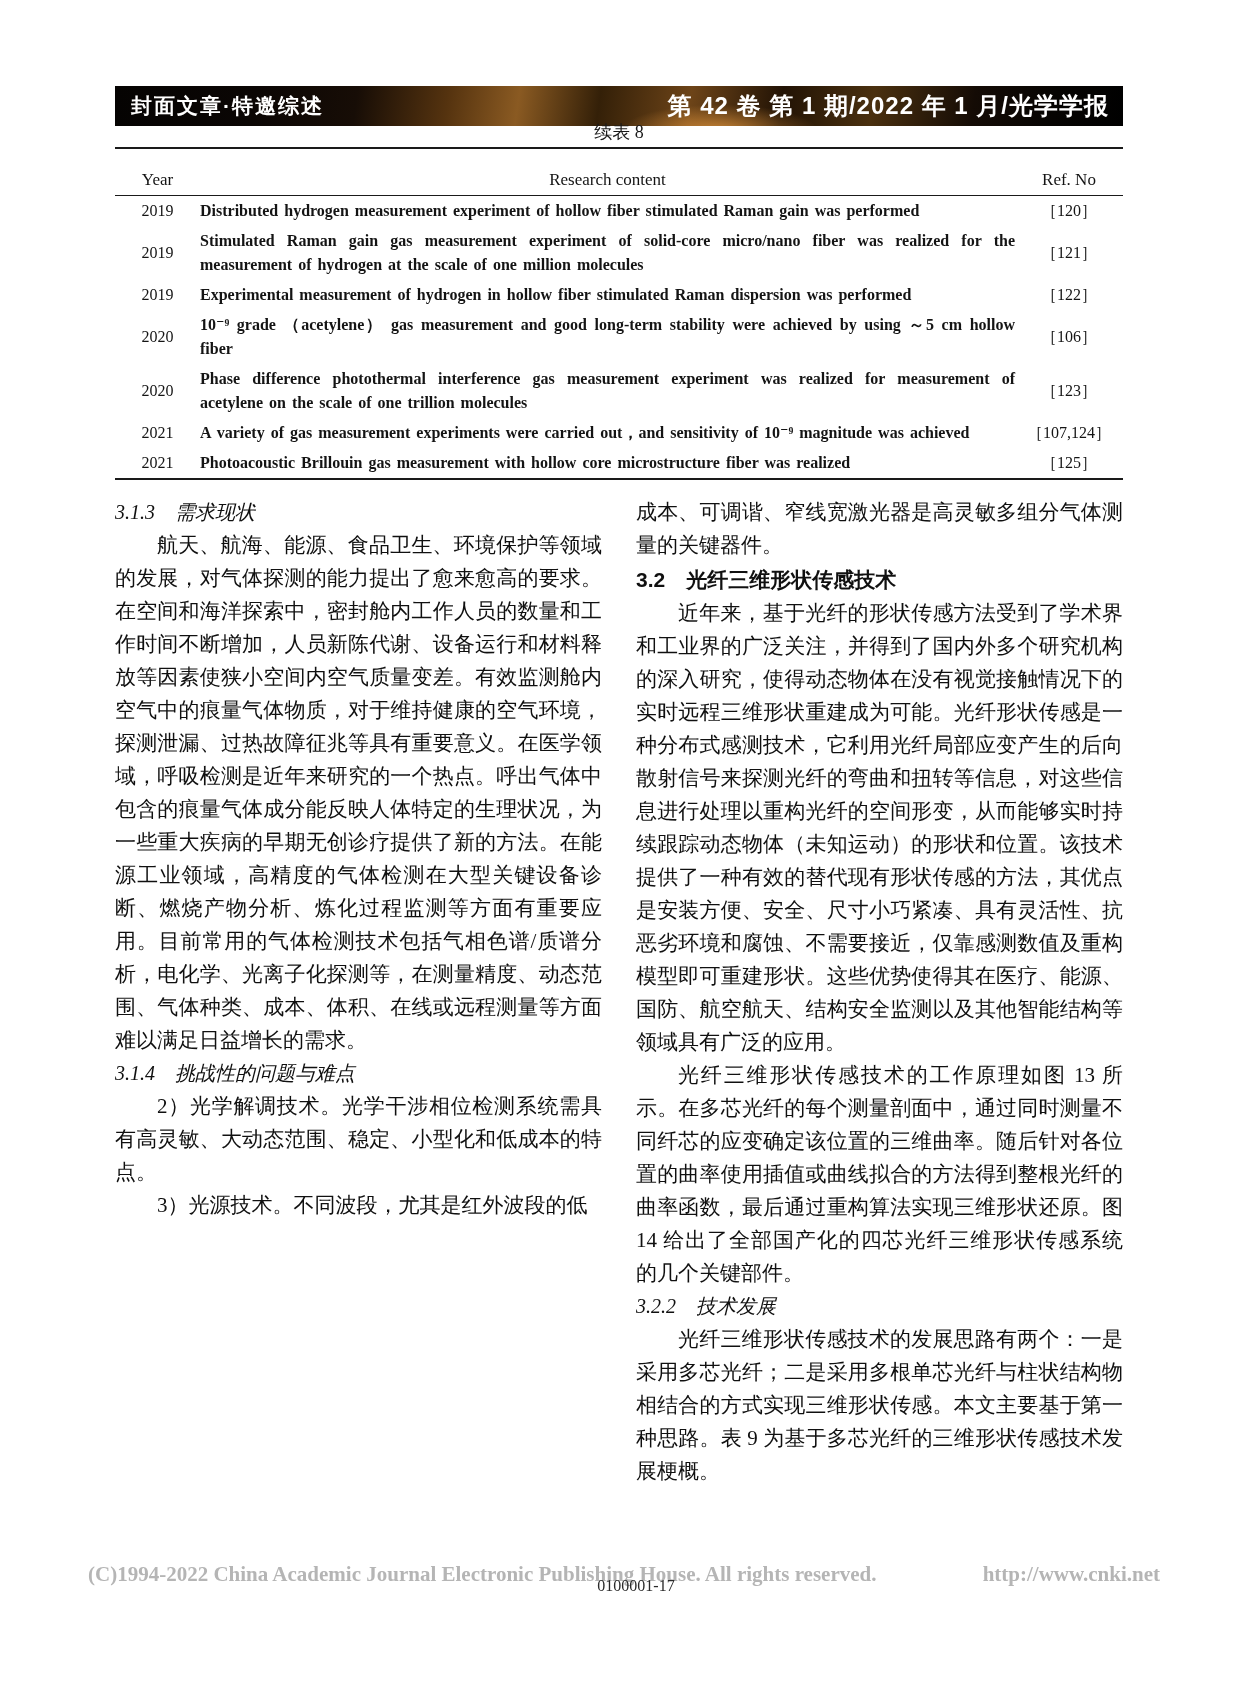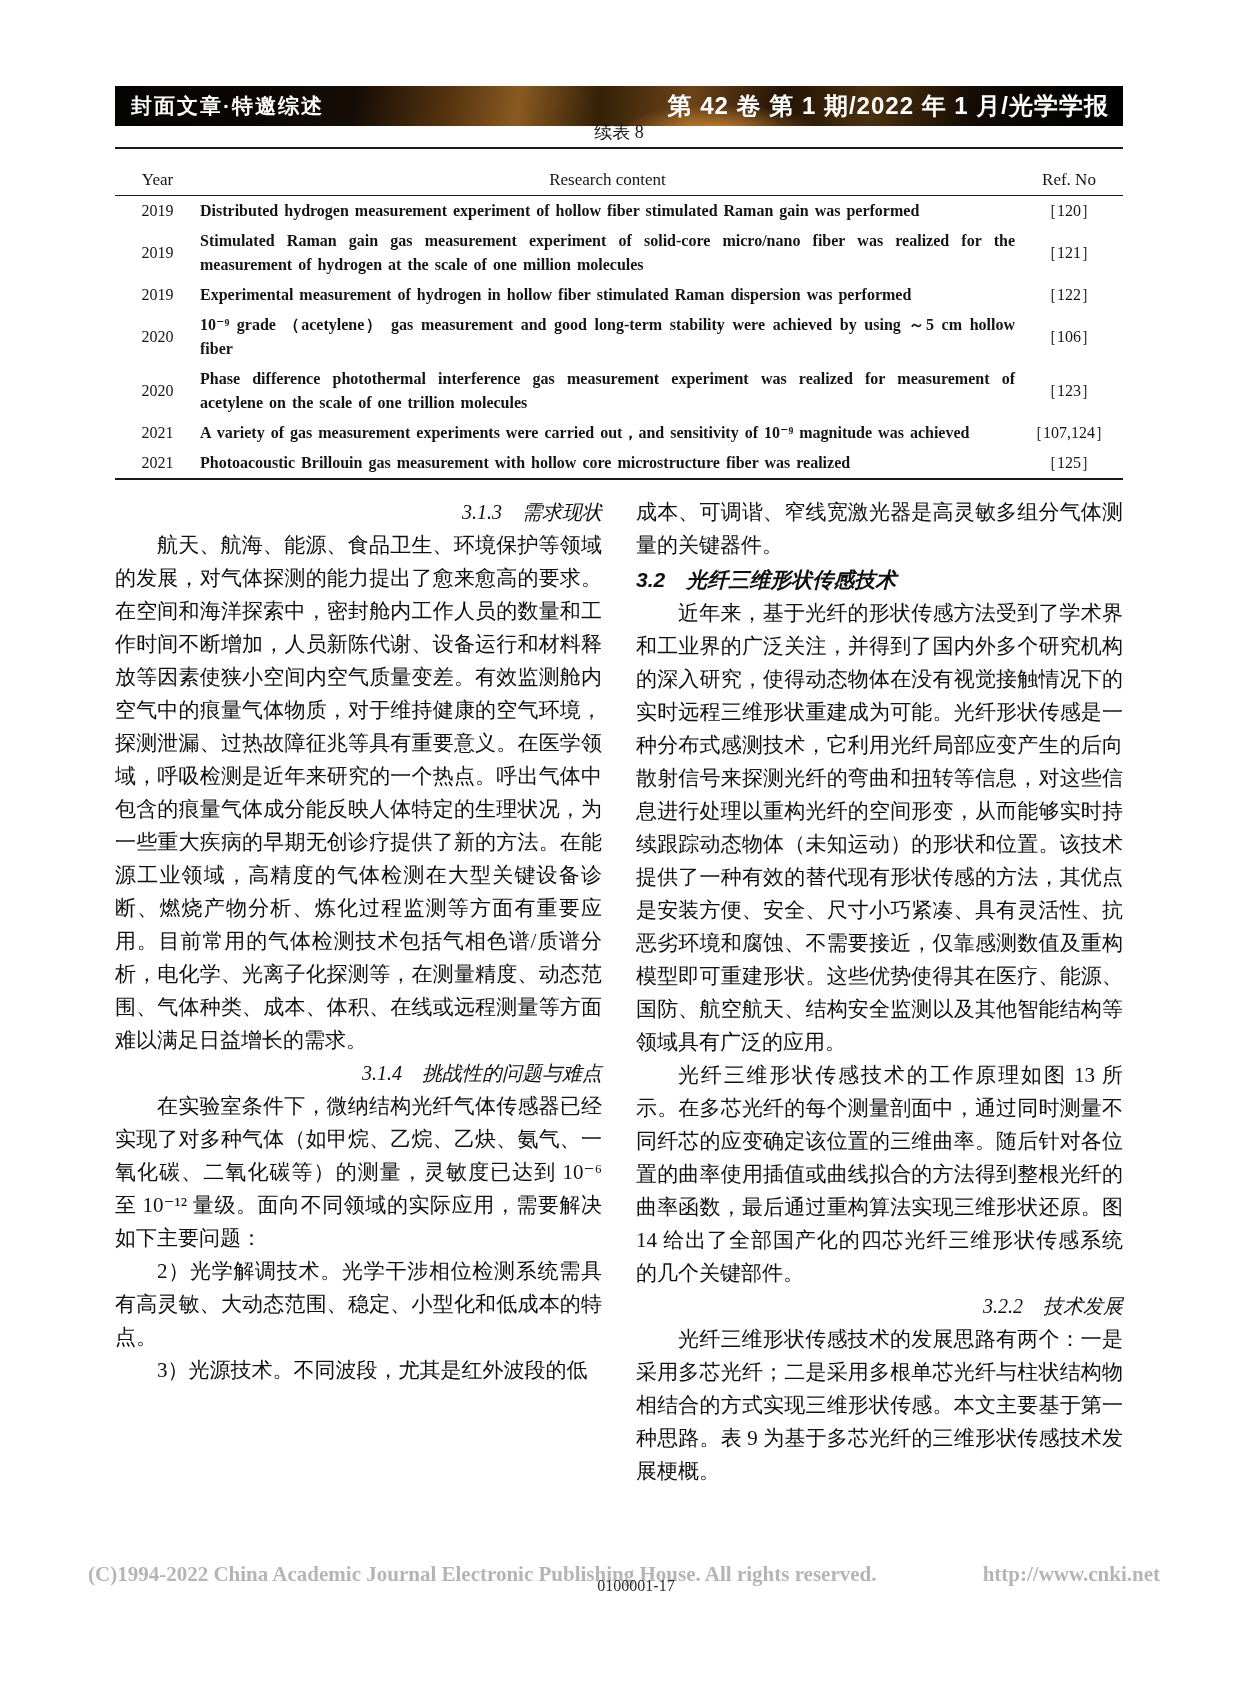--- a/index.html
+++ b/index.html
@@ -57,25 +57,25 @@
   .col{
     position:absolute;top:496px;width:487px;
     font-size:21px;line-height:33px;text-align:justify;color:#101010;
   }
   .col-left{left:115px;}
   .col-right{left:636px;}
   .para{text-indent:2em;margin:0;}
   .para-noindent{text-indent:0;margin:0;}
   .h-sub{
     font-style:italic;font-size:20px;line-height:33px;margin:0;
-    font-weight:normal;text-align:right;
+    font-weight:normal;text-align:left;
   }
   .h-main{
     font-family:"Liberation Sans","DejaVu Sans",sans-serif;
-    font-weight:bold;font-size:21px;line-height:35px;margin:0;text-align:left;font-style:italic;
+    font-weight:bold;font-size:21px;line-height:35px;margin:0;text-align:left;
   }
   
   .footer-copyright{
     position:absolute;left:88px;top:1562px;width:1072px;
     display:flex;justify-content:space-between;
     color:#b5b5b5;font-size:21px;line-height:24px;font-weight:bold;
   }
   .page-number{
     position:absolute;left:16px;top:1577px;width:1240px;
     text-align:center;font-size:16px;color:#2a2a2a;
@@ -140,21 +140,20 @@
       <td class="content">Photoacoustic Brillouin gas measurement with hollow core microstructure fiber was realized</td>
       <td class="ref">［125］</td>
     </tr>
   </tbody>
 </table>
 
 <div class="col col-left">
   <h4 class="h-sub">3.1.3　需求现状</h4>
   <p class="para">航天、航海、能源、食品卫生、环境保护等领域的发展，对气体探测的能力提出了愈来愈高的要求。在空间和海洋探索中，密封舱内工作人员的数量和工作时间不断增加，人员新陈代谢、设备运行和材料释放等因素使狭小空间内空气质量变差。有效监测舱内空气中的痕量气体物质，对于维持健康的空气环境，探测泄漏、过热故障征兆等具有重要意义。在医学领域，呼吸检测是近年来研究的一个热点。呼出气体中包含的痕量气体成分能反映人体特定的生理状况，为一些重大疾病的早期无创诊疗提供了新的方法。在能源工业领域，高精度的气体检测在大型关键设备诊断、燃烧产物分析、炼化过程监测等方面有重要应用。目前常用的气体检测技术包括气相色谱/质谱分析，电化学、光离子化探测等，在测量精度、动态范围、气体种类、成本、体积、在线或远程测量等方面难以满足日益增长的需求。</p>
   <h4 class="h-sub">3.1.4　挑战性的问题与难点</h4>
-  <p class="para">在实验室条件下，微纳结构光纤气体传感器已经实现了对多种气体（如甲烷、乙烷、乙炔、氨气、一氧化碳、二氧化碳等）的测量，灵敏度已达到 10⁻⁶ 至 10⁻¹² 量级。面向不同领域的实际应用，需要解决如下主要问题：</p>
   <p class="para">2）光学解调技术。光学干涉相位检测系统需具有高灵敏、大动态范围、稳定、小型化和低成本的特点。</p>
   <p class="para">3）光源技术。不同波段，尤其是红外波段的低</p>
 </div>
 
 <div class="col col-right">
   <p class="para-noindent">成本、可调谐、窄线宽激光器是高灵敏多组分气体测量的关键器件。</p>
   <h3 class="h-main">3.2　光纤三维形状传感技术</h3>
   <p class="para">近年来，基于光纤的形状传感方法受到了学术界和工业界的广泛关注，并得到了国内外多个研究机构的深入研究，使得动态物体在没有视觉接触情况下的实时远程三维形状重建成为可能。光纤形状传感是一种分布式感测技术，它利用光纤局部应变产生的后向散射信号来探测光纤的弯曲和扭转等信息，对这些信息进行处理以重构光纤的空间形变，从而能够实时持续跟踪动态物体（未知运动）的形状和位置。该技术提供了一种有效的替代现有形状传感的方法，其优点是安装方便、安全、尺寸小巧紧凑、具有灵活性、抗恶劣环境和腐蚀、不需要接近，仅靠感测数值及重构模型即可重建形状。这些优势使得其在医疗、能源、国防、航空航天、结构安全监测以及其他智能结构等领域具有广泛的应用。</p>
   <p class="para">光纤三维形状传感技术的工作原理如图 13 所示。在多芯光纤的每个测量剖面中，通过同时测量不同纤芯的应变确定该位置的三维曲率。随后针对各位置的曲率使用插值或曲线拟合的方法得到整根光纤的曲率函数，最后通过重构算法实现三维形状还原。图 14 给出了全部国产化的四芯光纤三维形状传感系统的几个关键部件。</p>
   <h4 class="h-sub">3.2.2　技术发展</h4>

